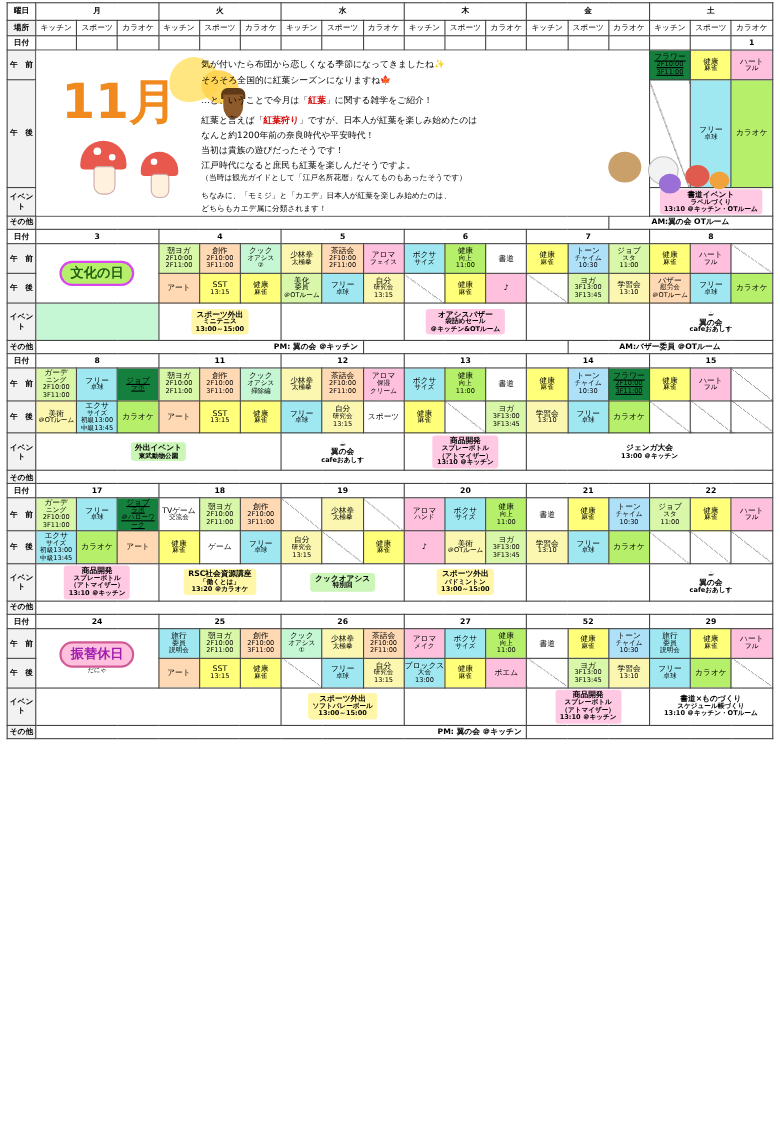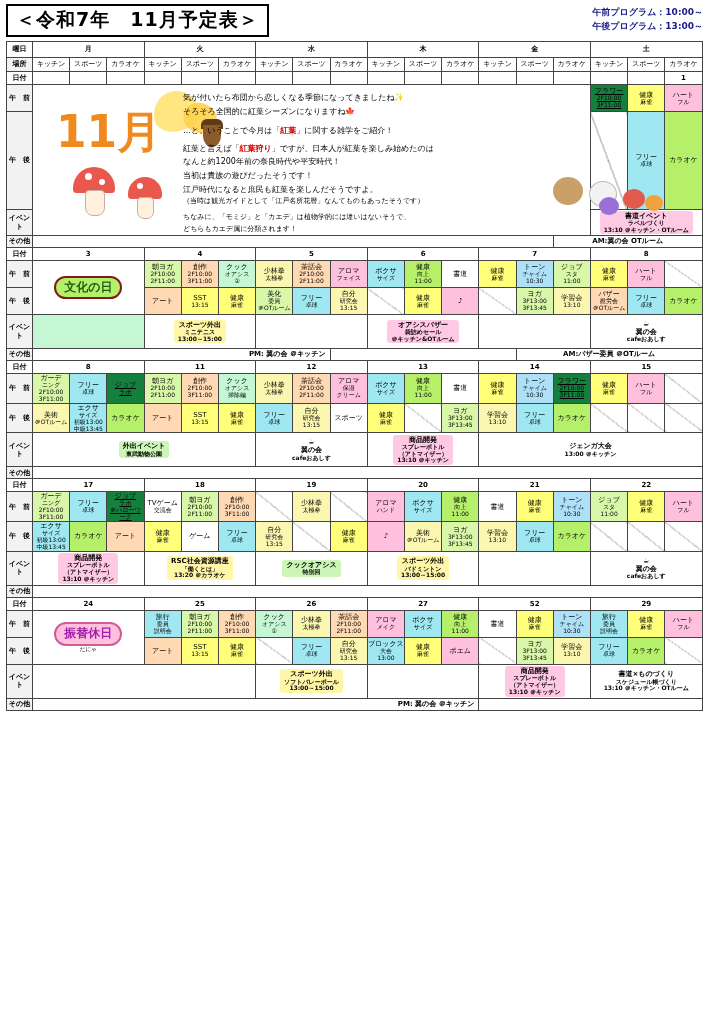--- a/index.html
+++ b/index.html
@@ -77,42 +77,35 @@
   .mushBs{position:absolute;left:104px;top:112px;width:15px;height:20px;background:#fff1dd;border-radius:4px 4px 7px 7px;border:1px solid #caa;}
   .dot{position:absolute;background:#fff;border-radius:50%;}
   .bear{position:absolute;left:520px;top:92px;width:30px;height:28px;background:#c9a06a;border-radius:50%;}
   .bear2{position:absolute;left:556px;top:96px;width:26px;height:24px;background:#f2f2f2;border-radius:50%;border:1px solid #bbb;}
   .fruit1{position:absolute;left:590px;top:104px;width:22px;height:20px;background:#e05a4e;border-radius:50%;}
   .fruit2{position:absolute;left:612px;top:110px;width:18px;height:16px;background:#f0a33c;border-radius:50%;}
   .grape{position:absolute;left:566px;top:112px;width:20px;height:18px;background:#9a6fd6;border-radius:50%;}
 
   
   .bunka{
-    display:inline-block;background:#b6f06b;border:2px solid #7f1d1d;border-radius:14px;
+    display:inline-block;background:#b6f06b;border:2px solid #d946ef;border-radius:14px;
     padding:3px 8px;font-size:12px;font-weight:bold;color:#1d5c12;
   }
   .furikae{
     display:inline-block;background:#ffc0de;border:2px solid #d25b96;border-radius:14px;
     padding:3px 8px;font-size:12px;font-weight:bold;color:#a21caf;
   }
   .cellA{height:26px;}
   .tiny{font-size:5.5px;}
 </style>
 </head>
 <body>
 
 <div class="page">
 
-  <div class="hdr">
-    <div class="title">＜令和7年　11月予定表＞</div>
-    <div class="hdr-right">
-      <div>午前プログラム：10:00～</div>
-      <div>午後プログラム：13:00～</div>
-    </div>
-  </div>
 
   <table class="cal">
     <colgroup>
       <col style="width:26px">
       <col span="18" style="width:37.2px">
     </colgroup>
     <tbody id="cal-body">
         <tr class="hdr-youbi">
           <td class="rowlabel">曜日</td>
           <td colspan="3">月</td>
@@ -190,21 +183,21 @@
                 <div>そろそろ全国的に紅葉シーズンになりますね🍁</div>
                 <div style="height:6px"></div>
                 <div>…と、いうことで今月は「<span class="red">紅葉</span>」に関する雑学をご紹介！</div>
                 <div style="height:4px"></div>
                 <div>紅葉と言えば「<span class="red">紅葉狩り</span>」ですが、日本人が紅葉を楽しみ始めたのは</div>
                 <div>なんと約1200年前の奈良時代や平安時代！</div>
                 <div>当初は貴族の遊びだったそうです！</div>
                 <div>江戸時代になると庶民も紅葉を楽しんだそうですよ。</div>
                 <div class="small">（当時は観光ガイドとして「江戸名所花暦」なんてものもあったそうです）</div>
                 <div style="height:4px"></div>
-                <div class="small">ちなみに、「モミジ」と「カエデ」は植物学的には違いはないそうで、</div>
+                <div class="small">ちなみに、「モミジ」と「カエデ」日本人が紅葉を楽しみ始めたのは、</div>
                 <div class="small">どちらもカエデ属に分類されます！</div>
               </div>
             </div>
           </td>
           <td class="cellA c-orange">
             <span class="blk">フラワー</span>
             <span class="blk sm">2F10:00</span>
             <span class="blk sm">3F11:00</span>
           </td>
           <td class="cellA c-yellow">

